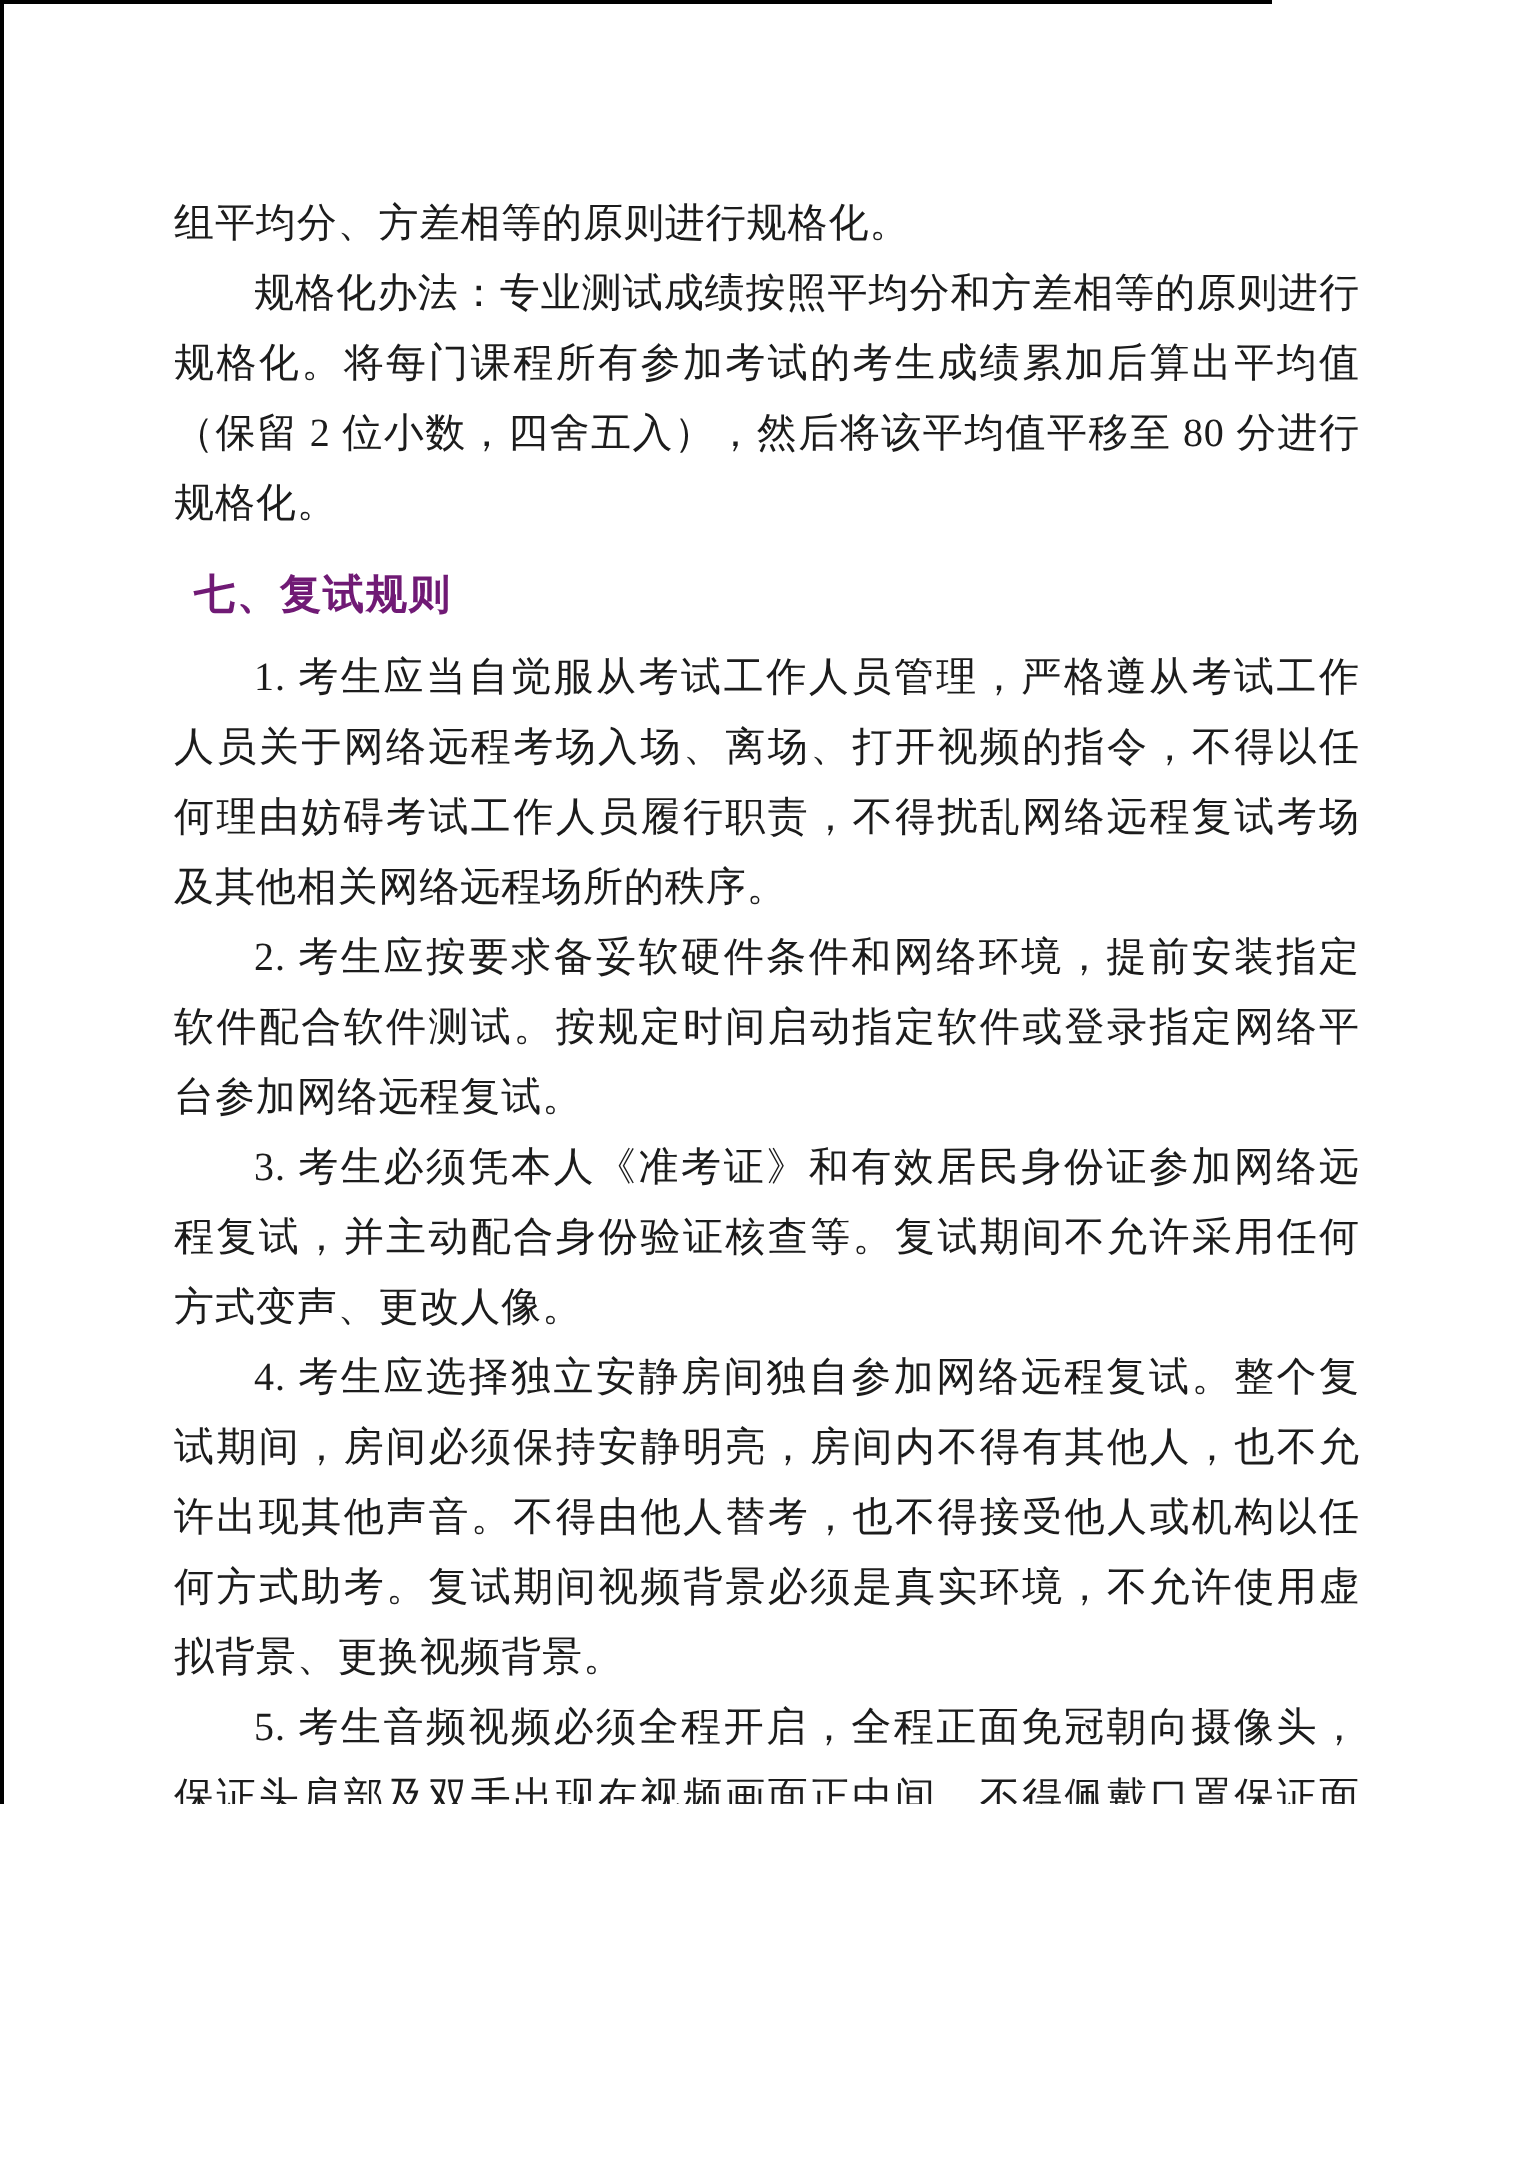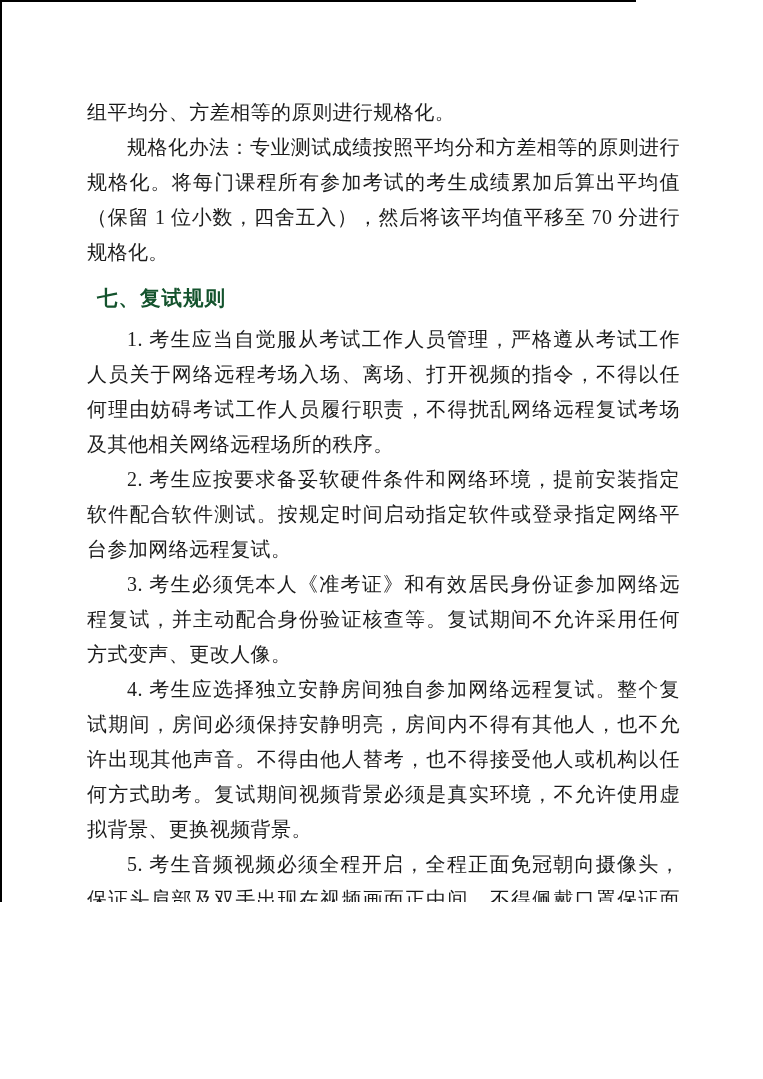--- a/index.html
+++ b/index.html
@@ -51,33 +51,33 @@
     text-indent: 0;
   }
   .heading {
     margin: 10px 0 7px 0;
     font-size: 20.5px;
     line-height: 35px;
     font-weight: bold;
     text-indent: 10px;
     letter-spacing: 1px;
     font-family: "Liberation Sans", "DejaVu Sans", sans-serif;
-    color: #14532d;
+    color: #701a75;
   }
 </style>
 </head>
 <body>
 
 <div class="page">
   <div class="border-left"></div>
   <div class="border-top"></div>
 
   <div class="content">
     <p class="para continuation">组平均分、方差相等的原则进行规格化。</p>
-    <p class="para">规格化办法：专业测试成绩按照平均分和方差相等的原则进行规格化。将每门课程所有参加考试的考生成绩累加后算出平均值（保留 1 位小数，四舍五入），然后将该平均值平移至 70 分进行规格化。</p>
+    <p class="para">规格化办法：专业测试成绩按照平均分和方差相等的原则进行规格化。将每门课程所有参加考试的考生成绩累加后算出平均值（保留 2 位小数，四舍五入），然后将该平均值平移至 80 分进行规格化。</p>
     <p class="heading">七、复试规则</p>
     <p class="para">1. 考生应当自觉服从考试工作人员管理，严格遵从考试工作人员关于网络远程考场入场、离场、打开视频的指令，不得以任何理由妨碍考试工作人员履行职责，不得扰乱网络远程复试考场及其他相关网络远程场所的秩序。</p>
     <p class="para">2. 考生应按要求备妥软硬件条件和网络环境，提前安装指定软件配合软件测试。按规定时间启动指定软件或登录指定网络平台参加网络远程复试。</p>
     <p class="para">3. 考生必须凭本人《准考证》和有效居民身份证参加网络远程复试，并主动配合身份验证核查等。复试期间不允许采用任何方式变声、更改人像。</p>
     <p class="para">4. 考生应选择独立安静房间独自参加网络远程复试。整个复试期间，房间必须保持安静明亮，房间内不得有其他人，也不允许出现其他声音。不得由他人替考，也不得接受他人或机构以任何方式助考。复试期间视频背景必须是真实环境，不允许使用虚拟背景、更换视频背景。</p>
     <p class="para">5. 考生音频视频必须全程开启，全程正面免冠朝向摄像头，保证头肩部及双手出现在视频画面正中间。不得佩戴口罩保证面部清晰可</p>
   </div>
 </div>
 
 </body></html>

